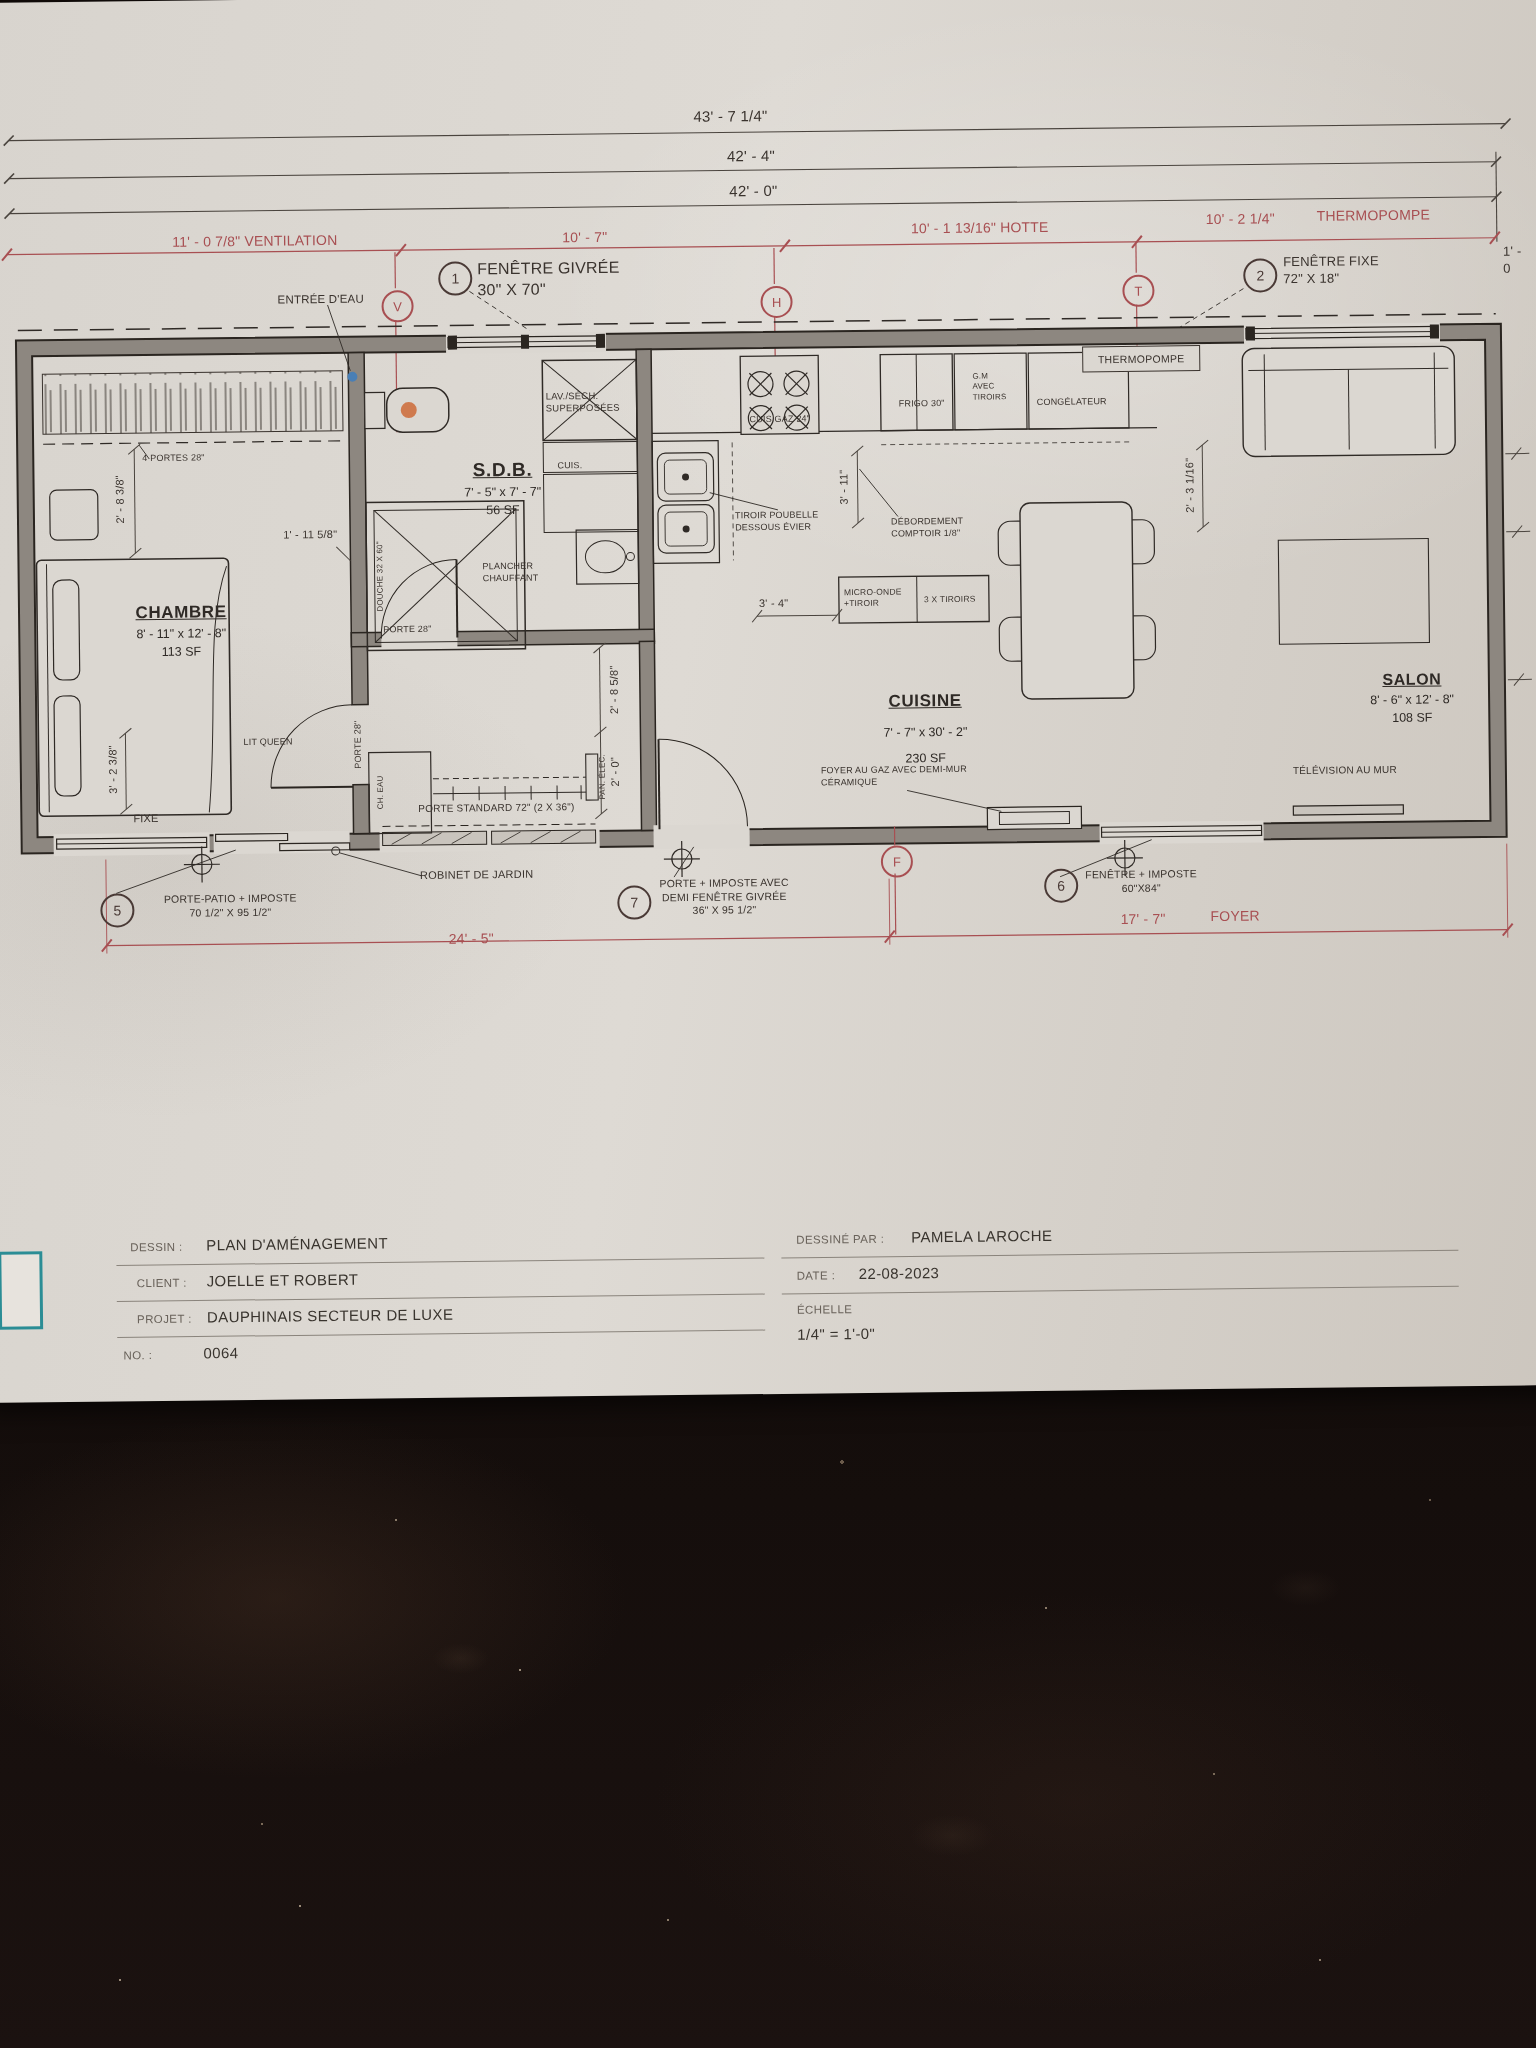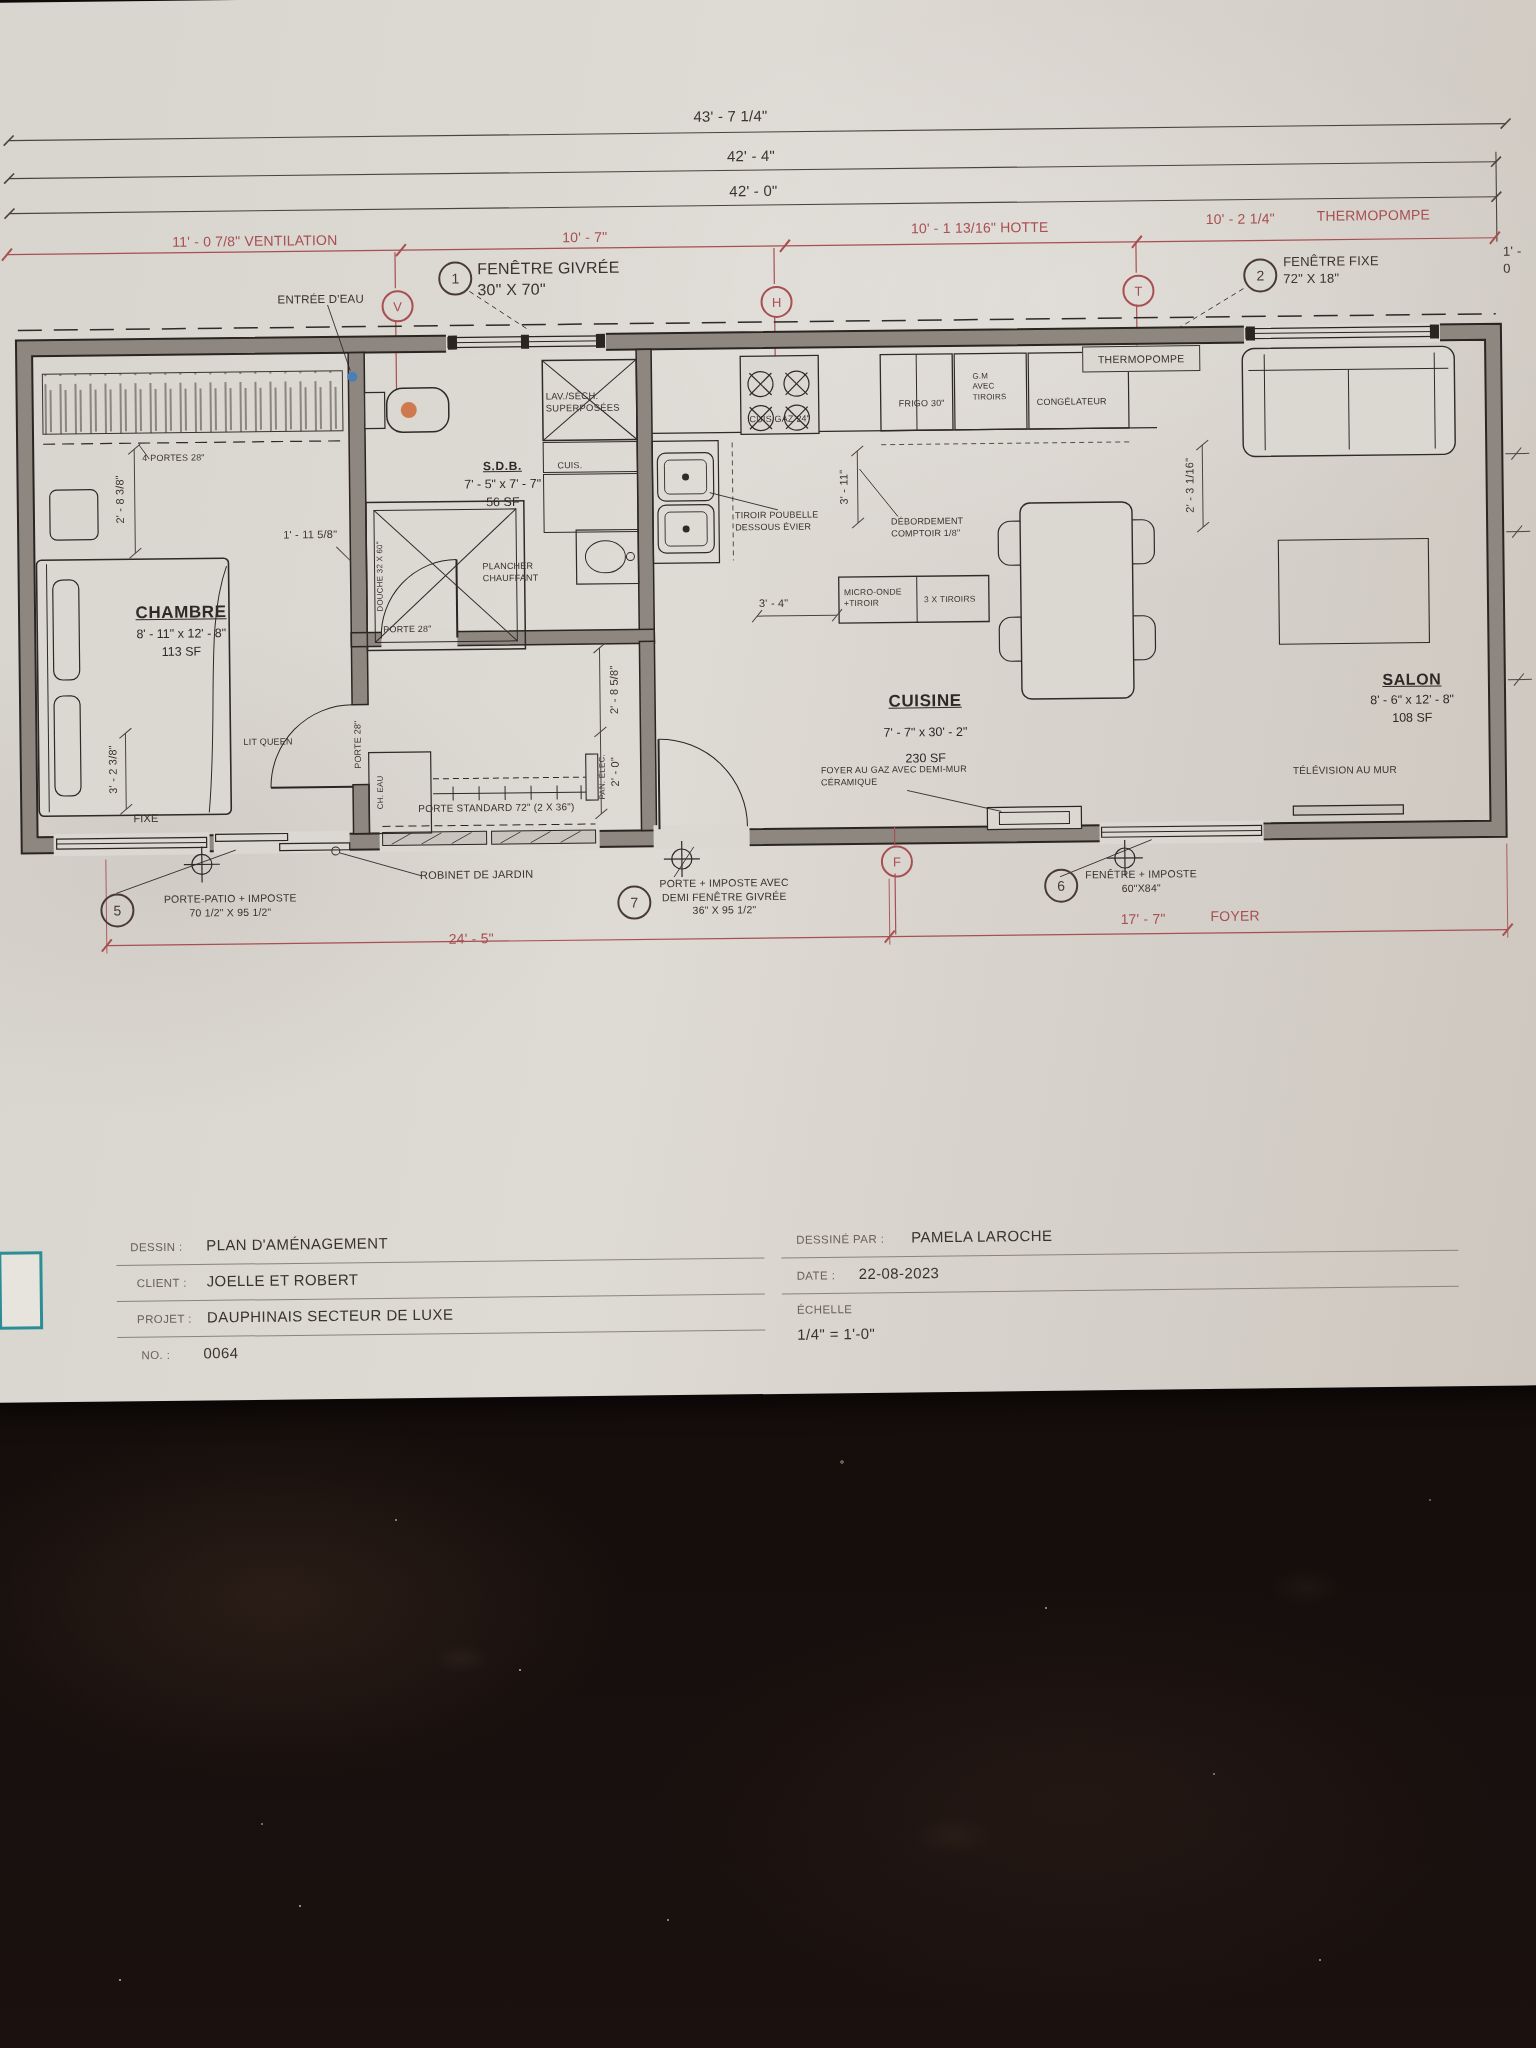--- a/index.html
+++ b/index.html
@@ -453,21 +453,21 @@
 <span class="lbl vc" style="left:846px;top:488px;font-size:11px">3' - 11"</span>
 <span class="lbl" style="left:760px;top:596px;font-size:11px">3' - 4"</span>
 <span class="lbl vc" style="left:1192px;top:490px;font-size:11px">2' - 3 1/16"</span>
 
 <div class="rmcol" style="left:182px;top:596px">
   <span class="rmname">CHAMBRE</span>
   <span class="rmdims">8' - 11" x  12' - 8"</span>
   <span class="rmarea">113 SF</span>
 </div>
 <div class="rmcol" style="left:505px;top:456px">
-  <span class="rmname" style="font-size:12px">S.D.B.</span>
+  <span class="rmname" style="font-size:19px">S.D.B.</span>
   <span class="rmdims">7' - 5" x  7' - 7"</span>
   <span class="rmarea">56 SF</span>
 </div>
 <div class="rmcol" style="left:925px;top:693px">
   <span class="rmname">CUISINE</span>
   <span class="rmdims" style="margin-top:14px">7' - 7" x  30' - 2"</span>
   <span class="rmarea" style="margin-top:12px">230 SF</span>
 </div>
 <div class="rmcol" style="left:1412px;top:678px">
   <span class="rmname" style="font-size:16px">SALON</span>
@@ -478,21 +478,21 @@
 <span class="lbl red" style="left:446px;top:926px;font-size:14px">24' - 5"</span>
 <span class="lbl red" style="left:1118px;top:914px;font-size:14px">17' - 7"</span>
 <span class="lbl red" style="left:1208px;top:912px;font-size:14px">FOYER</span>
 
 <span class="tb-label" style="left:124px;top:1234px">DESSIN :</span>
 <span class="tb-value" style="left:200px;top:1230px">PLAN D'AMÉNAGEMENT</span>
 <span class="tb-label" style="left:130px;top:1270px">CLIENT :</span>
 <span class="tb-value" style="left:200px;top:1266px">JOELLE ET ROBERT</span>
 <span class="tb-label" style="left:130px;top:1306px">PROJET :</span>
 <span class="tb-value" style="left:200px;top:1302px">DAUPHINAIS SECTEUR DE LUXE</span>
-<span class="tb-label" style="left:134px;top:1342px">NO. :</span>
+<span class="tb-label" style="left:116px;top:1342px">NO. :</span>
 <span class="tb-value" style="left:196px;top:1338px">0064</span>
 <span class="tb-label" style="left:790px;top:1234px">DESSINÉ PAR :</span>
 <span class="tb-value" style="left:905px;top:1230px">PAMELA LAROCHE</span>
 <span class="tb-label" style="left:790px;top:1270px">DATE :</span>
 <span class="tb-value" style="left:852px;top:1266px">22-08-2023</span>
 <span class="tb-label" style="left:790px;top:1304px">ÉCHELLE</span>
 <span class="tb-value" style="left:790px;top:1326px">1/4" = 1'-0"</span>
 
 <div class="teal-box"></div>
 

